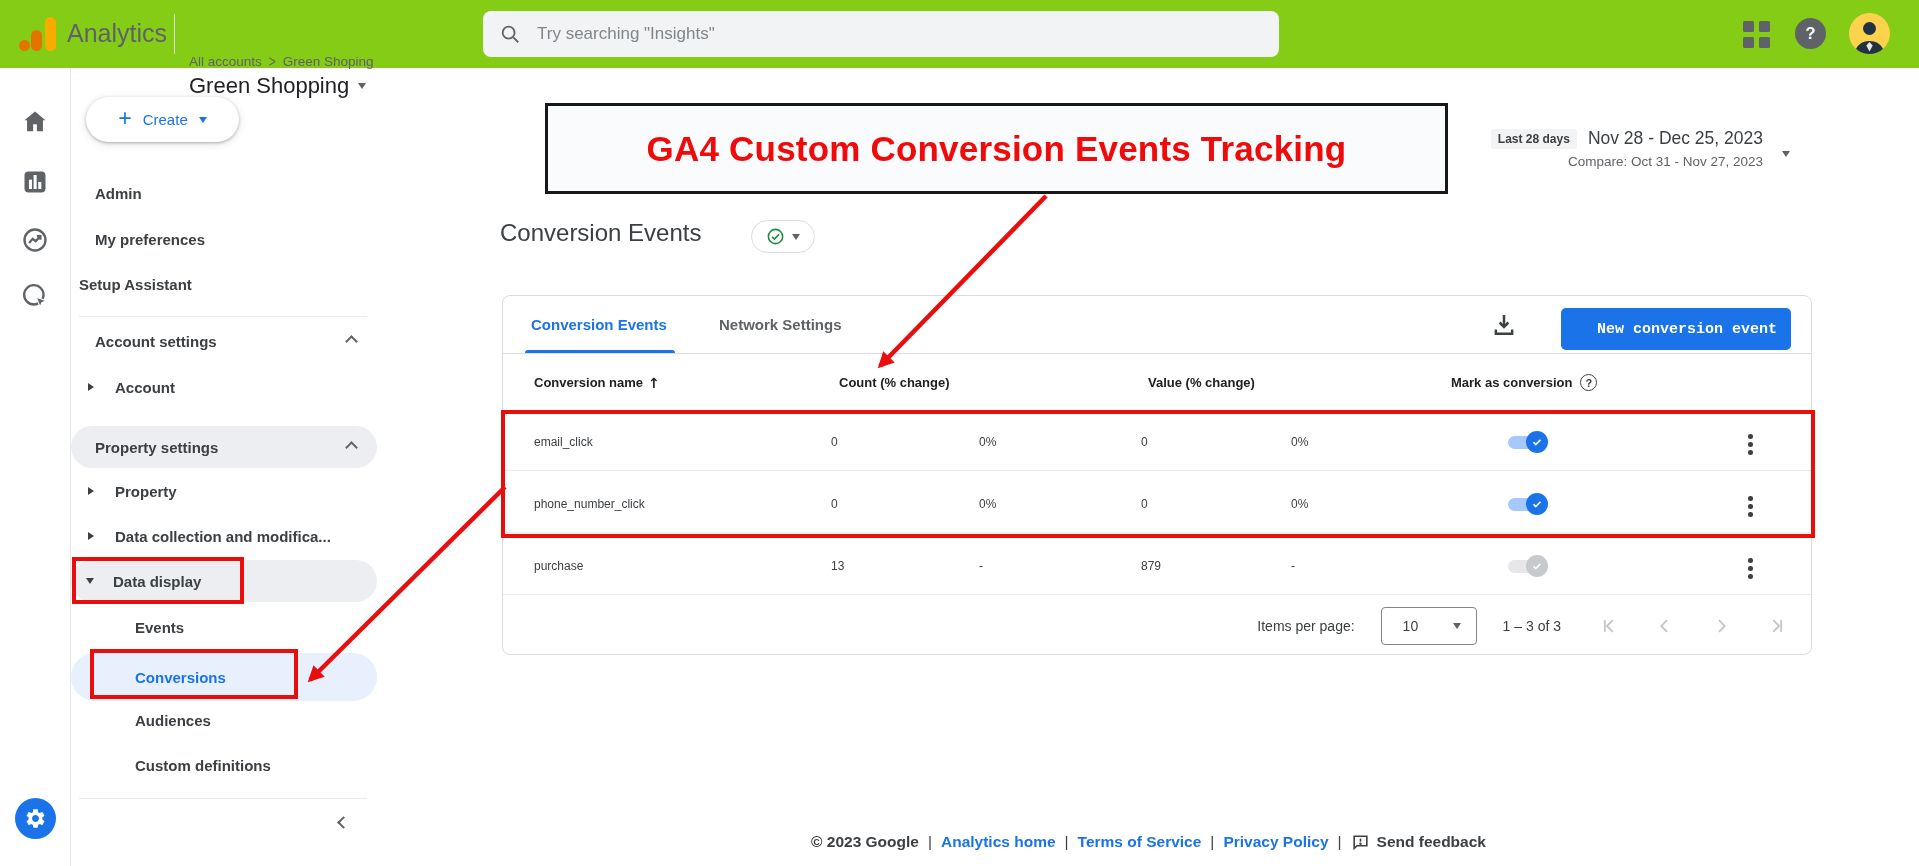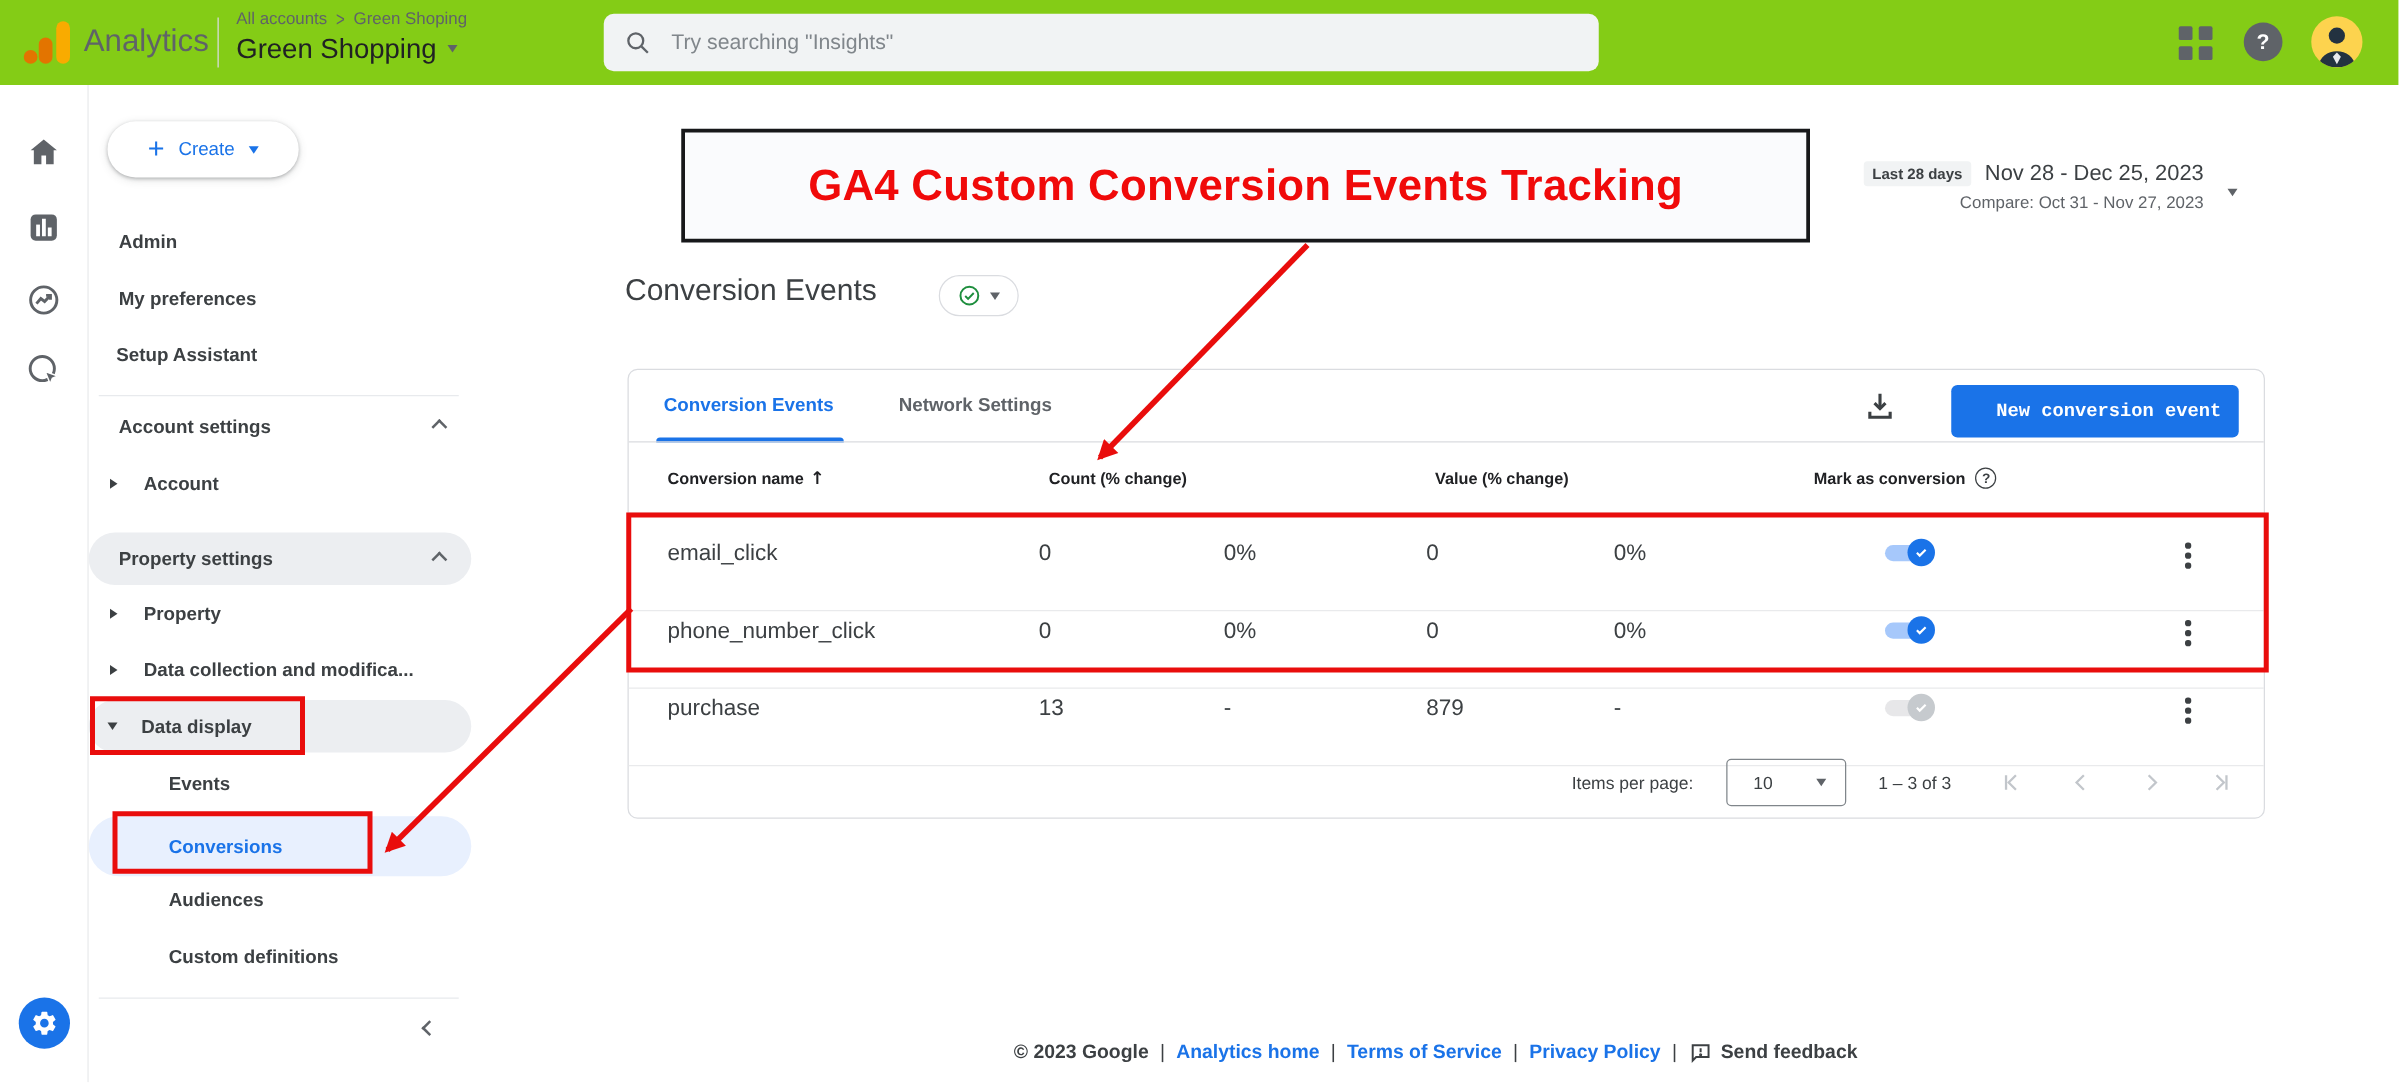--- a/index.html
+++ b/index.html
@@ -9,21 +9,21 @@
 
   
   .topbar { position:absolute; left:0; top:0; width:1919px; height:68px; background:#84cc16; z-index:3; }
   .ga-logo { position:absolute; left:19px; top:15px; width:40px; height:38px; cursor:pointer; }
   .ga-bar-tall { position:absolute; left:26px; top:2px; width:11px; height:34px; background:#f9ab00; border-radius:5.5px; }
   .ga-bar-mid  { position:absolute; left:12px; top:15px; width:11px; height:21px; background:#e37400; border-radius:5.5px; }
   .ga-dot      { position:absolute; left:0; bottom:2px; width:11px; height:11px; background:#e37400; border-radius:50%; }
   .brand { position:absolute; left:67px; top:19px; font-size:25px; color:#5f6368; }
   .tb-div { position:absolute; left:174px; top:14px; width:1px; height:40px; background:#dadce0; }
   .crumbs { position:absolute; left:189px; top:7px; }
-  .crumb-top { display:flex; align-items:flex-end; gap:7px; font-size:13.5px; color:#5f6368; }
+  .crumb-top { display:flex; align-items:flex-end; gap:7px; font-size:13.5px; color:#5f6368;margin-top:47px; }
   .crumb-gt { font-size:12px; color:#5f6368; transform:scaleY(1.35); }
   .crumb-main { display:flex; align-items:center; gap:9px; font-size:22px; color:#202124; margin-top:4px; cursor:pointer; }
   .search { position:absolute; left:483px; top:11px; width:796px; height:46px; background:#f1f3f4; border-radius:8px;
             display:flex; align-items:center; padding:0 16px; gap:14px; }
   .search input { flex:1; border:none; background:transparent; outline:none; font-size:17px; color:#202124; font-family:inherit; }
   .search input::placeholder { color:#80868b; }
   .grid-ic { position:absolute; left:1743px; top:21px; display:grid; grid-template-columns:11px 11px; grid-template-rows:11px 11px; gap:5px; cursor:pointer; }
   .grid-ic i { background:#5f6368; border-radius:1.5px; }
   .help-ic { position:absolute; left:1795px; top:18px; width:31px; height:31px; border-radius:50%; background:#5f6368;
              color:#fff; display:flex; align-items:center; justify-content:center; font-size:17px; font-weight:bold; cursor:pointer; }
@@ -84,21 +84,21 @@
   .tab-underline { position:absolute; left:22px; top:54px; width:150px; height:3.5px; background:#1a73e8; border-radius:3px 3px 0 0; }
   .card-div { position:absolute; left:0; width:100%; height:1px; background:#dadce0; }
   .dl-icon { position:absolute; left:986px; top:14px; width:30px; height:30px; cursor:pointer; }
   .new-btn { position:absolute; left:1058px; top:12px; width:230px; height:42px; background:#1a73e8; color:#fff; font-size:15px;
              font-weight:bold; border:none; border-radius:5px; cursor:pointer; font-family:Liberation Mono, monospace;padding-left:28px; }
   .thead { position:absolute; left:0; top:58px; width:100%; height:57px; border-bottom:1px solid #e0e0e0; font-size:13px; font-weight:bold; color:#202124; }
   .hcell { position:absolute; top:0; height:57px; display:flex; align-items:center; gap:5px; }
   .sort { font-family:"DejaVu Sans", sans-serif; font-size:14px; }
   .q-ic { width:17px; height:17px; border:1.5px solid #3c4043; border-radius:50%; display:flex; align-items:center; justify-content:center;
           font-size:11px; font-weight:bold; color:#3c4043; margin-left:3px; }
-  .trow { position:absolute; left:0; width:100%; height:78px; border-bottom:1px solid #e9eaec; font-size:18px; color:#3c4043; }
+  .trow { position:absolute; left:0; width:100%; height:60px; border-bottom:1px solid #e9eaec; font-size:12px; color:#3c4043; }
   .tcell { position:absolute; top:0; height:62px; display:flex; align-items:center; }
   .c-name  { left:31px; }  .c-count { left:328px; } .c-cpct { left:476px; }
   .c-value { left:638px; } .c-vpct  { left:788px; }
   .toggle { position:absolute; left:1005px; top:23px; width:38px; height:16px; cursor:pointer; }
   .toggle .track { position:absolute; left:0; top:2px; width:38px; height:13px; border-radius:7px; }
   .toggle .knob { position:absolute; top:-3px; right:-2px; width:22px; height:22px; border-radius:50%;
                   display:flex; align-items:center; justify-content:center; }
   .toggle.on  .track { background:#a6c8fb; } .toggle.on  .knob { background:#1a73e8; }
   .toggle.off .track { background:#e7e7e9; } .toggle.off .knob { background:#c6cace; }
   .kebab { position:absolute; left:1243px; top:21px; display:flex; flex-direction:column; gap:3.5px; cursor:pointer; padding:2px; }
@@ -196,21 +196,21 @@
       <span>Create</span>
       <span class="tri-down blue"></span>
     </div>
 
     <div class="sb-item" style="left:24px; top:105px;">
       <span>Admin</span>
     </div>
     <div class="sb-item" style="left:24px; top:151px;">
       <span>My preferences</span>
     </div>
-    <div class="sb-item" style="left:22px; top:196px;text-align:right;">
+    <div class="sb-item" style="left:8px; top:196px;text-align:right;">
       <span>Setup Assistant</span>
     </div>
 
     <div class="sb-divider" style="top:248px;"></div>
 
     <div class="sb-item" style="left:24px; top:253px; width:280px;">
       <span>Account settings</span>
       <span class="chev up sb-chev-right" style="left:252px;"></span>
     </div>
     <div class="sb-item" style="left:17px; top:299px; gap:21px;">

